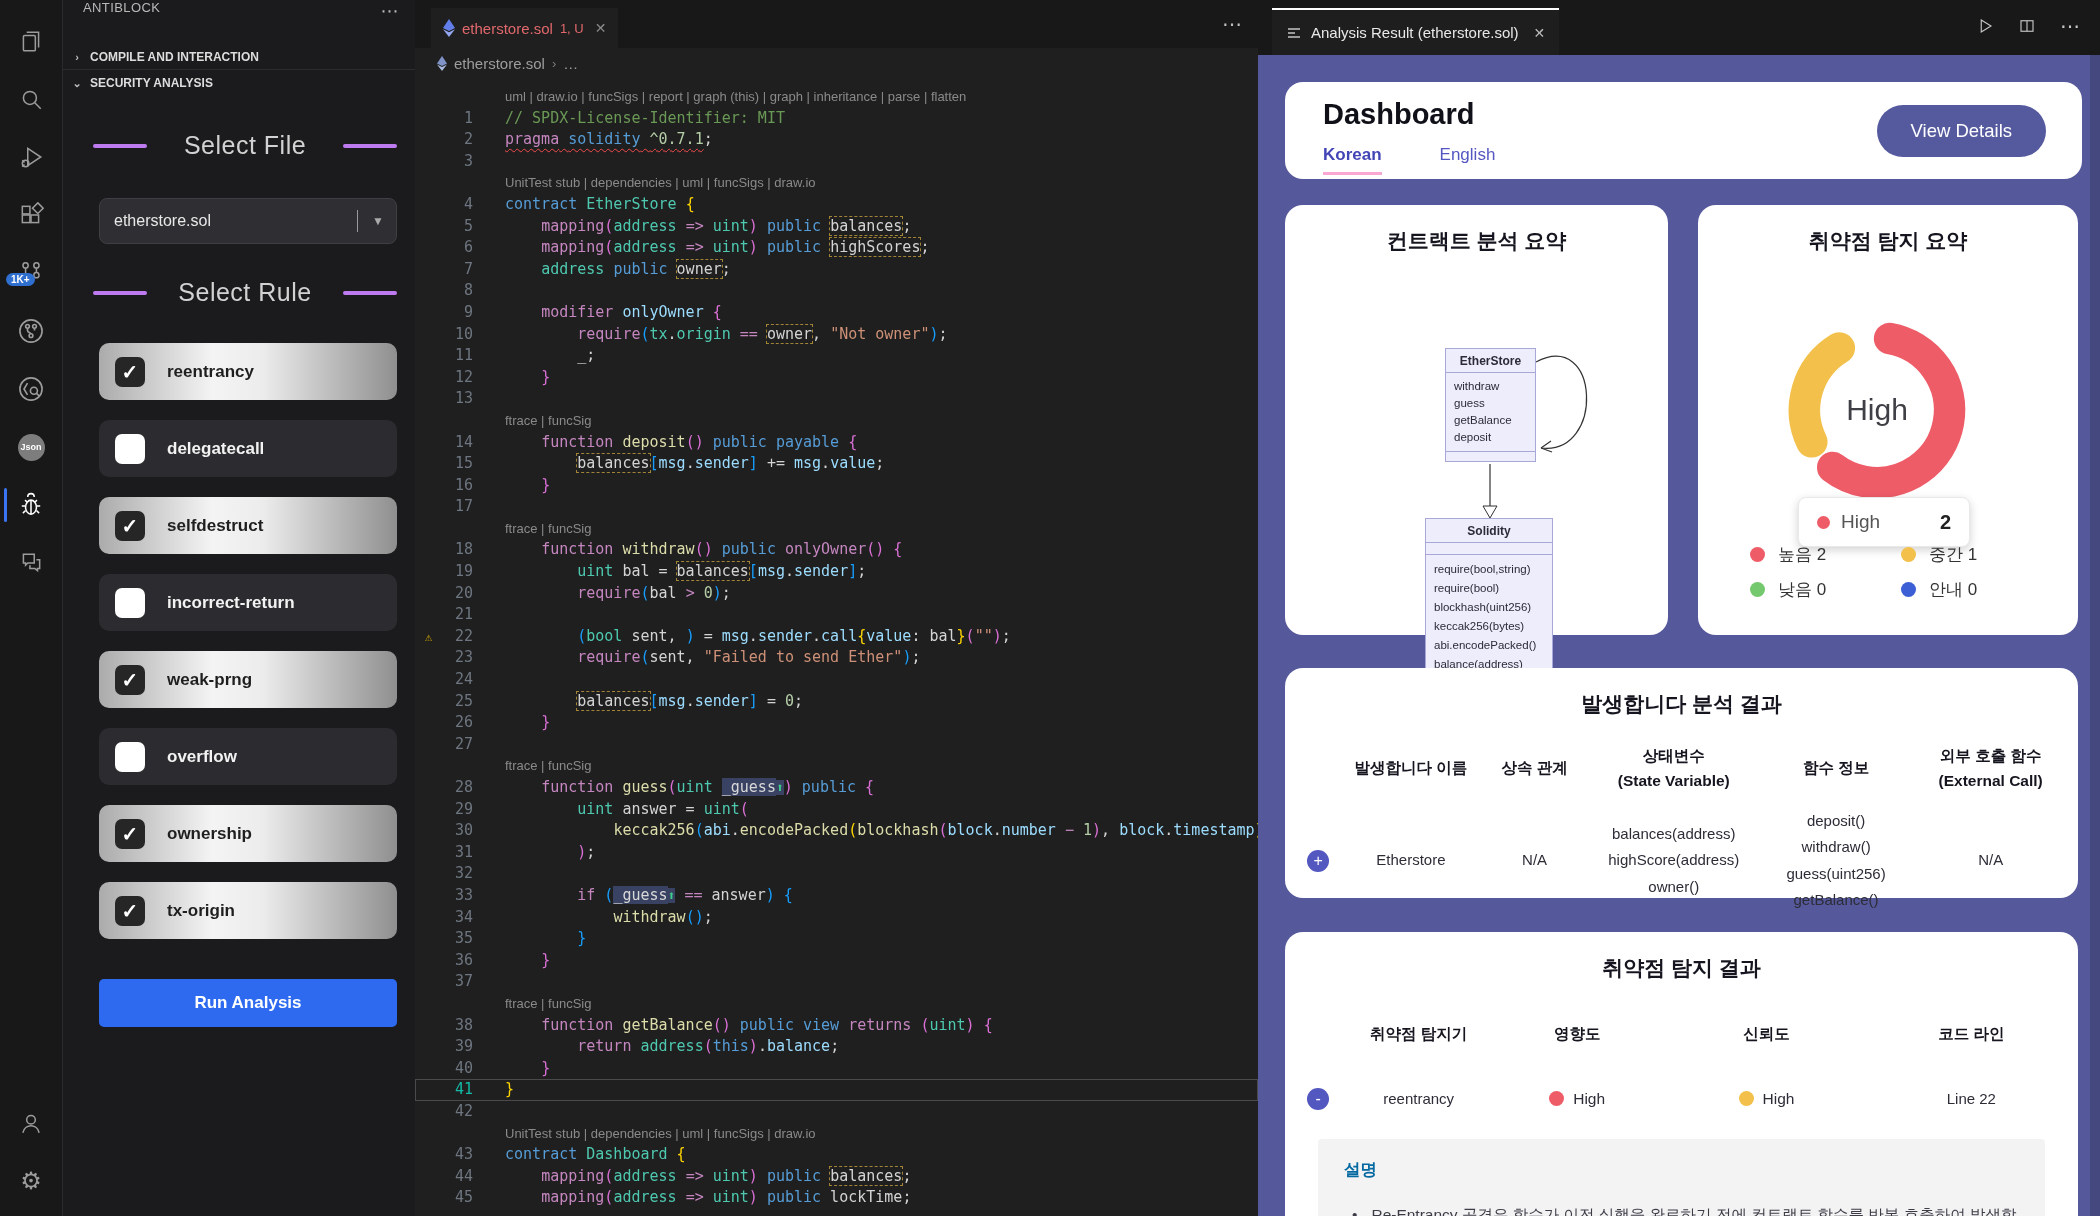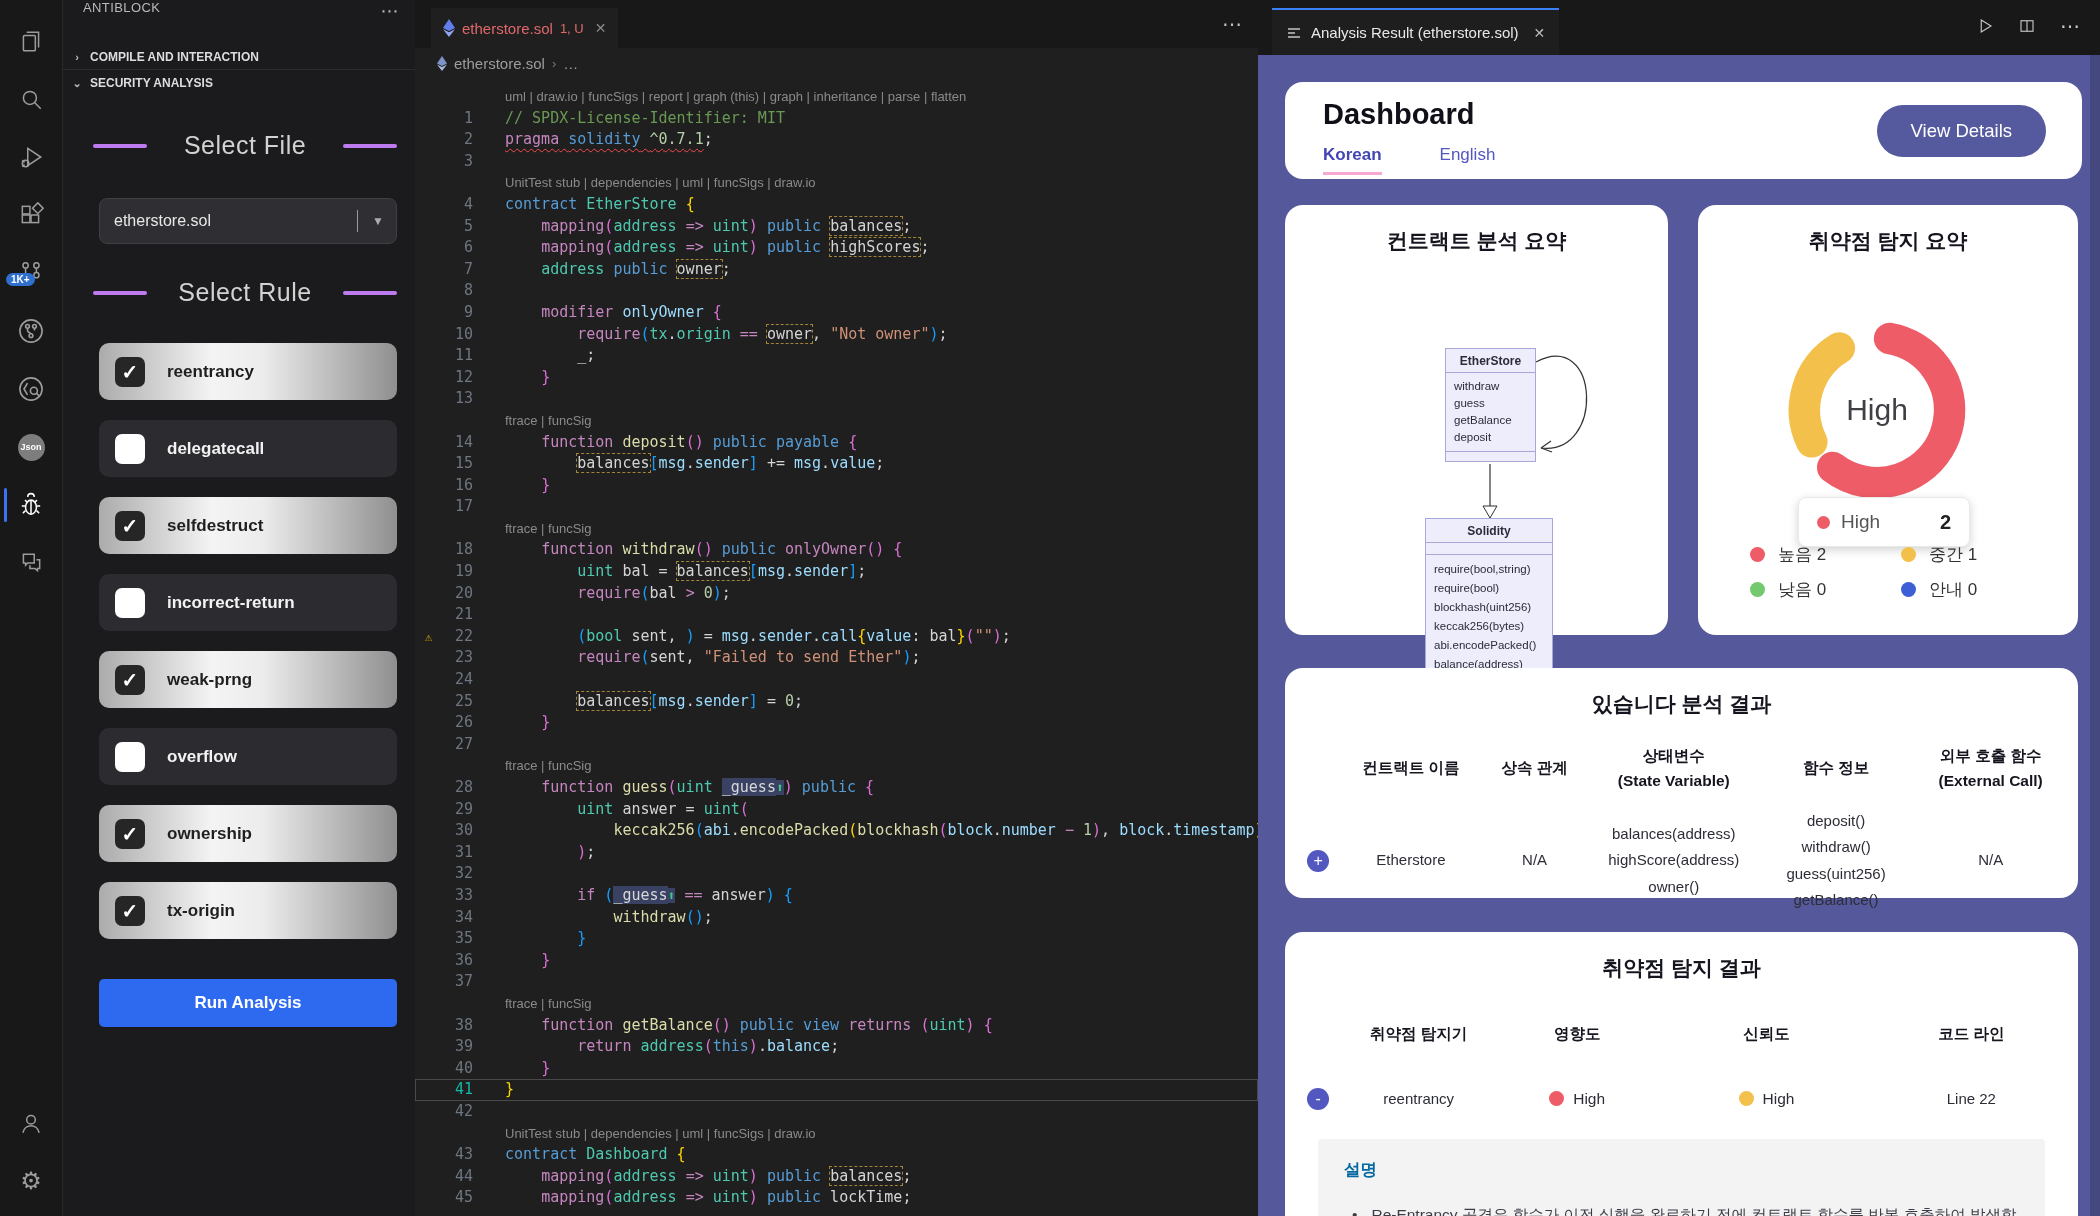--- a/index.html
+++ b/index.html
@@ -84,21 +84,21 @@
   .tk.f{color:#DCDCAA} .tk.v{color:#9CDCFE} .tk.s{color:#CE9178} .tk.n{color:#B5CEA8}
   .tk.w{color:#d4d4d4} .tk.g1{color:#FFD700} .tk.g2{color:#DA70D6} .tk.g3{color:#179FFF}
   .tk.hl{color:#d4d4d4; outline:1px dashed rgba(185,150,60,.85); outline-offset:0px;}
   .tk.sq{text-decoration:underline wavy #f14c4c 1px; text-underline-offset:4px;}
   .tk.sel{color:#d8d8d8; background:#394262;}
   .tk.ar{color:#3ecf8e; font-size:13px; background:#394262;}
 
   
   .panel { width:842px; flex:none; position:relative; background:#181818; }
   .p-tabbar { height:55px; display:flex; align-items:flex-end; position:relative; }
-  .p-tab { margin-left:14px; height:47px; background:#1e1e1e; border-top:2px solid #3b82f6;
+  .p-tab { margin-left:14px; height:47px; background:#1e1e1e; border-top:2px solid #ffffff;
            display:flex; align-items:center; gap:9px; padding:0 14px; color:#e8e8e8;
            font-size:15px; cursor:pointer; }
   .p-tab svg { stroke:#c5c5c5; fill:none; stroke-width:1.6; }
   .p-tab .x { color:#bbbbbb; font-size:14px; margin-left:6px; }
   .p-actions { position:absolute; right:20px; top:14px; display:flex; gap:24px; align-items:center; }
   .p-actions svg { stroke:#c8c8c8; fill:none; stroke-width:1.5; cursor:pointer; }
   .p-actions .dots { color:#c8c8c8; font-size:20px; cursor:pointer; }
   .webview { position:absolute; top:55px; left:0; right:0; bottom:0; background:#55589a; overflow:hidden; }
   .wv-scroll { position:absolute; right:0; top:0; bottom:0; width:10px; background:rgba(0,0,0,.18); }
 
@@ -495,24 +495,24 @@
               </div>
               <div class="lg-item">
                 <span class="lg-dot" style="background: rgb(60, 95, 213);"></span>
                 <span>안내  0</span>
               </div>
             </div>
         </div>
       </div>
 
       <div class="card tbl-card">
-        <div class="card-title">있습니다 분석 결과</div>
+        <div class="card-title">발생합니다 분석 결과</div>
         <div class="t-head" id="ct-head">
             <div class="t-cell" style="width: 6%;"></div>
-            <div class="t-cell" style="width: 18%;">컨트랙트 이름</div>
+            <div class="t-cell" style="width: 18%;">발생합니다 이름</div>
             <div class="t-cell" style="width: 14%;">상속 관계</div>
             <div class="t-cell" style="width: 22%;">상태변수
 (State Variable)</div>
             <div class="t-cell" style="width: 20%;">함수 정보</div>
             <div class="t-cell" style="width: 20%;">외부 호출 함수
 (External Call)</div>
           </div>
         <div class="t-row" id="ct-row" style="margin-top:12px; min-height:110px;">
             <div class="t-cell" style="width: 6%;"><div class="exp-ic">+</div></div>
             <div class="t-cell" style="width: 18%;">Etherstore</div>

